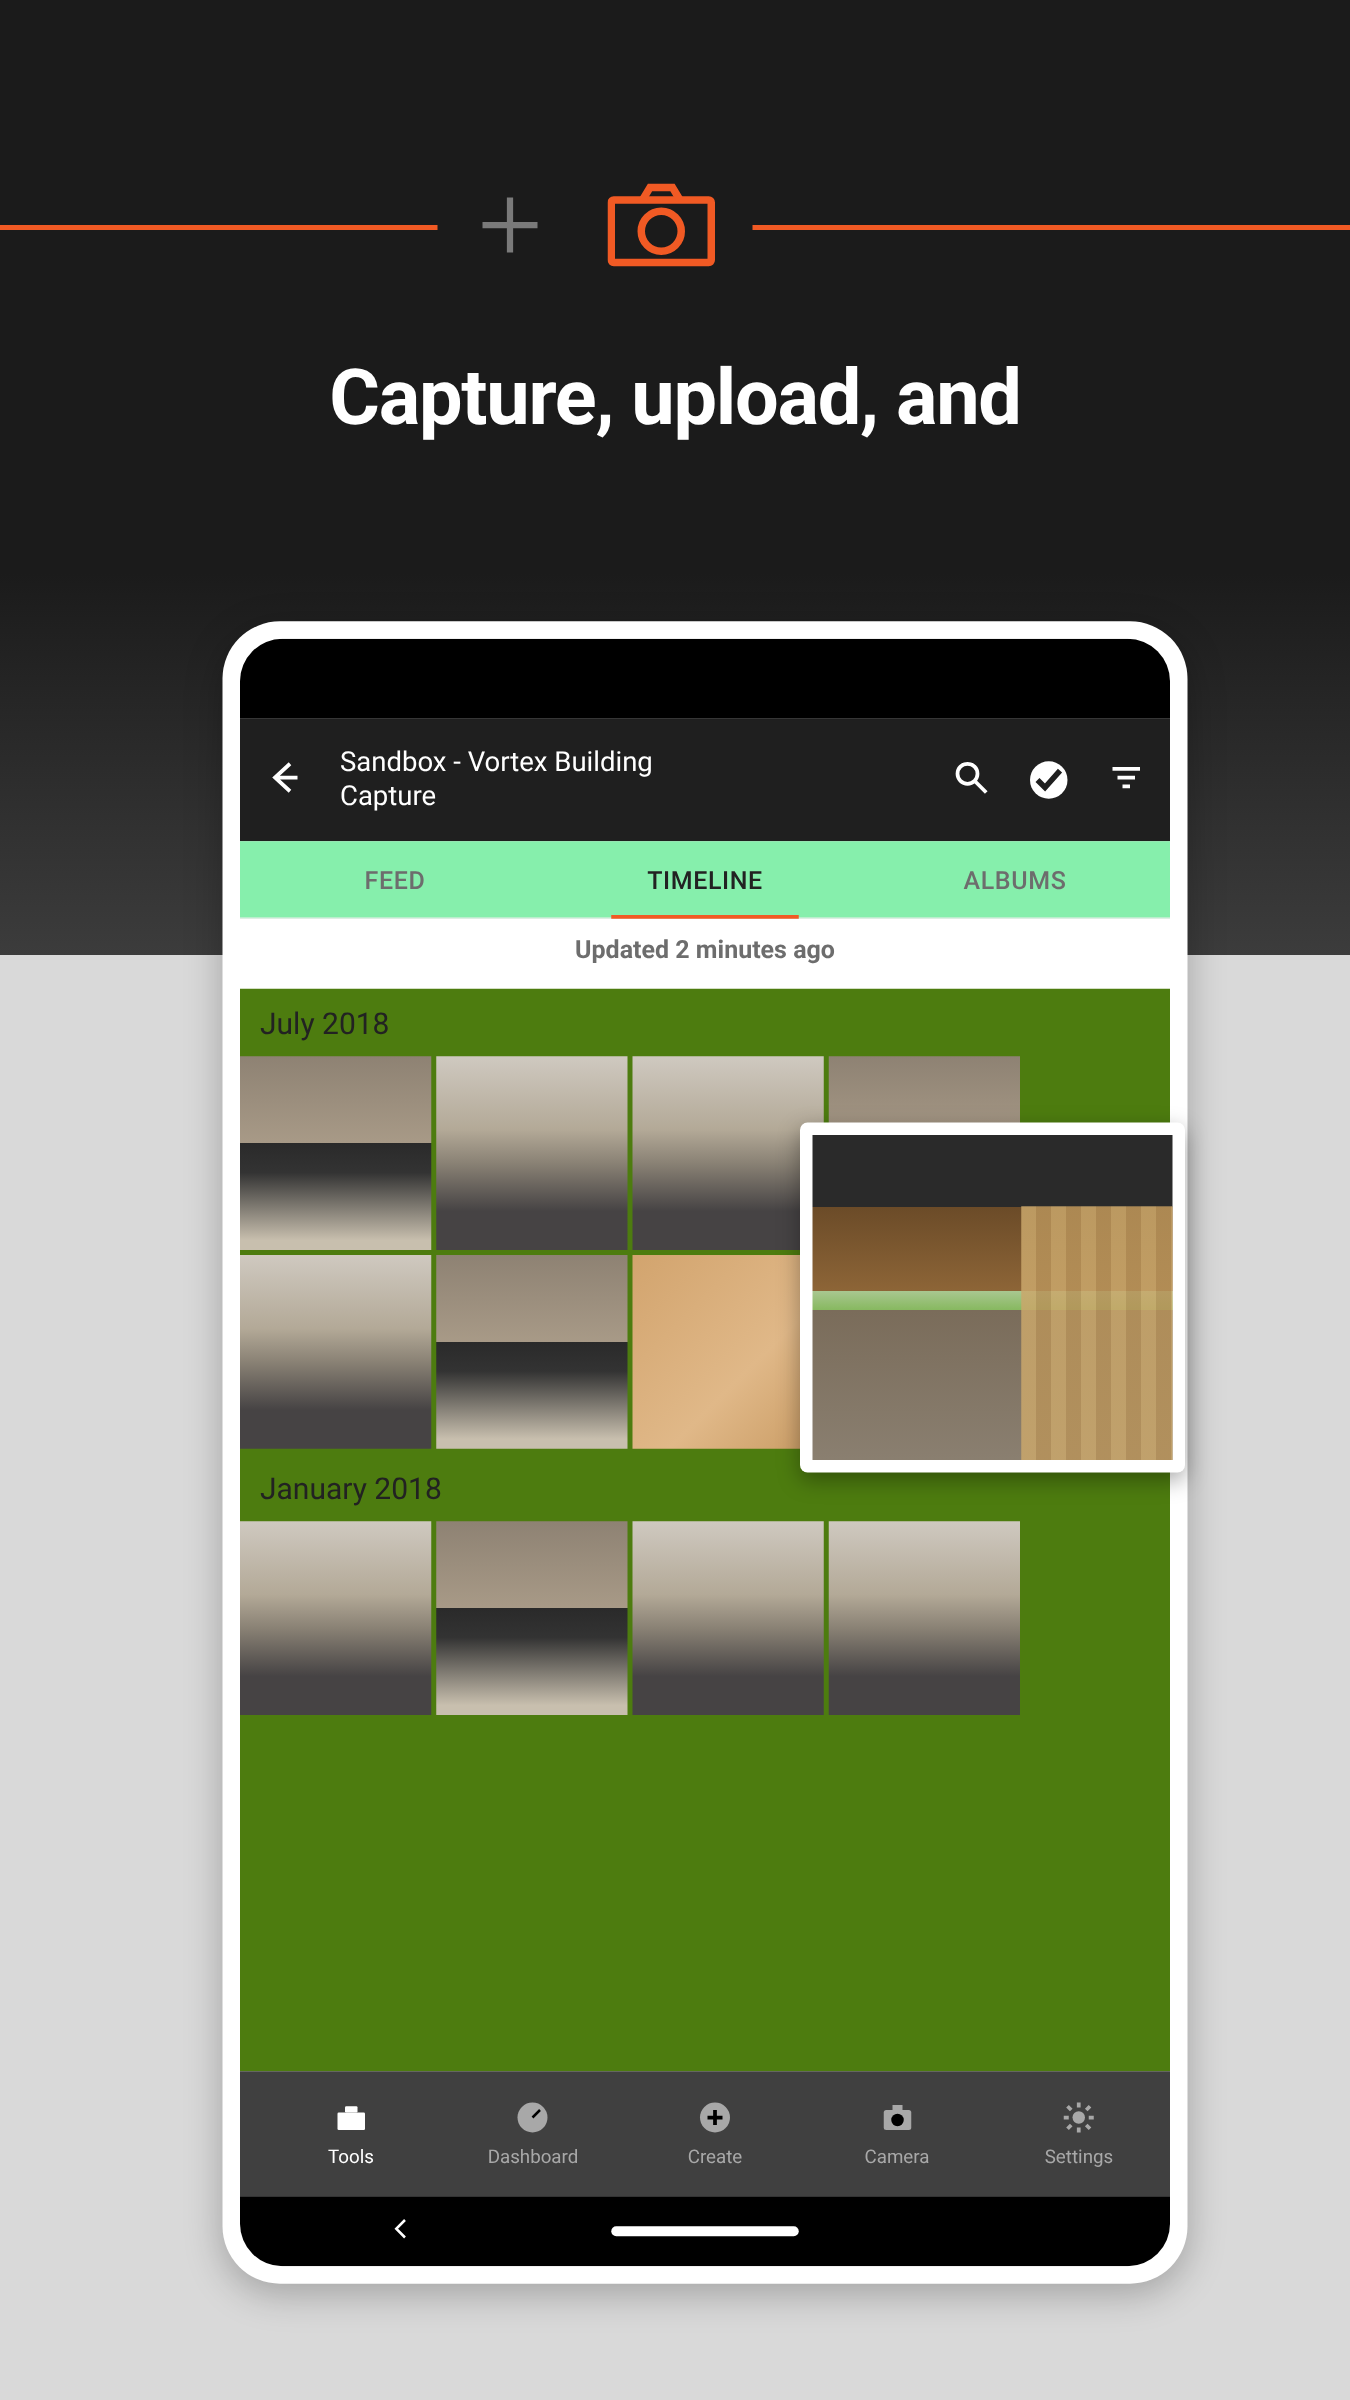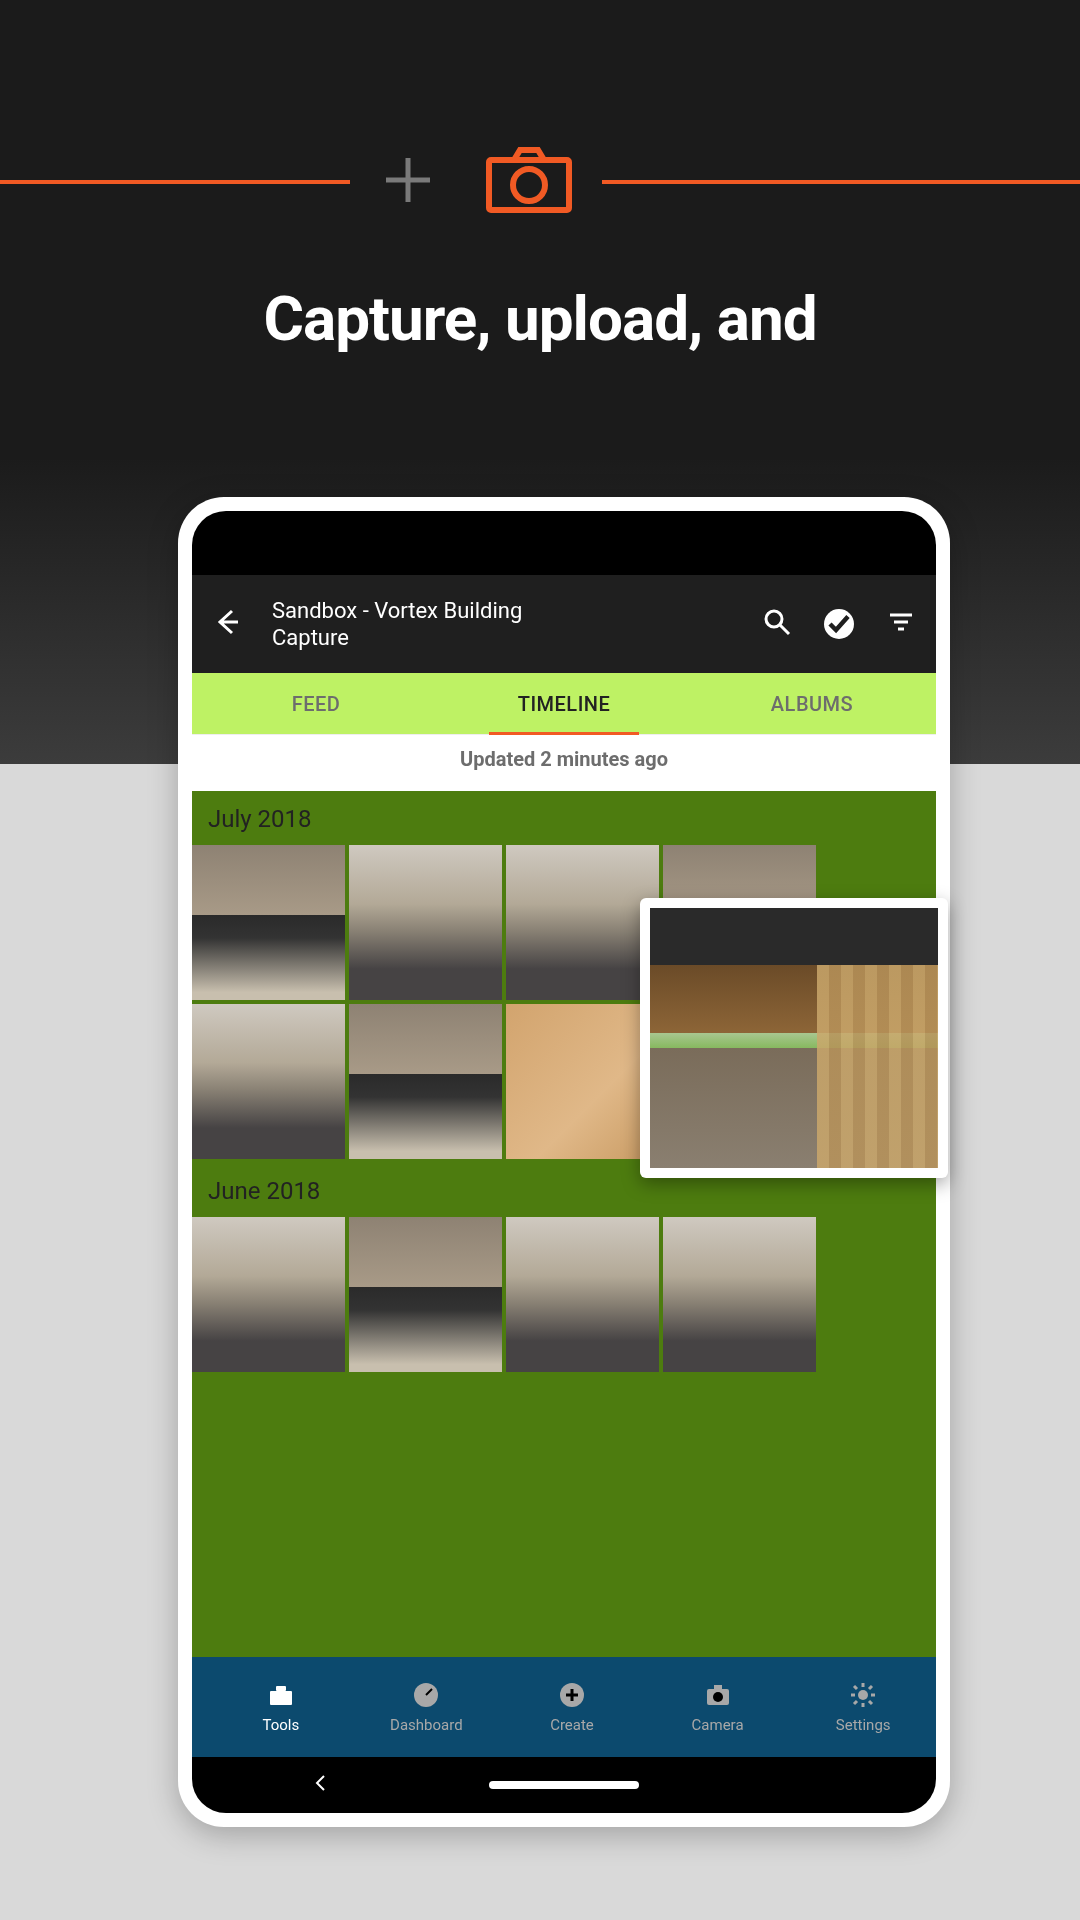--- a/index.html
+++ b/index.html
@@ -75,21 +75,21 @@
   .title-line1 { font-size: 22px; }
   .title-line2 { font-size: 22px; }
   .appbar-icons { display:flex; align-items:center; gap: 32px; }
   .appbar-icons svg { width:30px; height:30px; }
   .check-circle { width:30px; height:30px; border-radius:50%; background:#fff; display:flex; align-items:center; justify-content:center; }
 
   .tab-row {
     height: 62px;
     display:flex;
     border-bottom: 1px solid #eee;
-    background:#bef264;
+    background:#86efac;
   }
   .tab { flex:1; display:flex; align-items:center; justify-content:center; font-size:20px; color:#6d6d6d; font-weight:500; letter-spacing:.5px; position:relative; }
   .tab.active { color:#222;text-align:right; }
   .tab.active::after { content:''; position:absolute; bottom:-1px; left:50%; transform:translateX(-50%); width:150px; height:3px; background:#f15a24; }
 
   .updated-row { text-align:center; color:#6d6d6d; font-size:20px; padding: 12px 0 20px; font-weight: bold; }
 
   .content { flex:1; overflow:hidden; background:#4d7c0f; }
   .section-title { font-size:24px; color:#222; padding: 14px 16px 12px; }
   .photo-grid { display:flex; flex-wrap:wrap; gap:4px; padding:0 0 4px 0; }
@@ -128,21 +128,21 @@
     content:'';
     position:absolute;
     left:58%; top:22%; bottom:0; right:0;
     background: repeating-linear-gradient(90deg,#caa76b 0 12px,#b8935a 12px 24px);
     opacity:.85;
   }
 
   
   .bottom-nav {
     height: 100px;
-    background:#0c4a6e;
+    background:#404040;
     display:flex;
     color:#a8a8a8;
     padding-left:16px;
   }
   .nav-item { flex:1; display:flex; flex-direction:column; align-items:center; justify-content:center; gap:4px; font-size:14px; }
   .nav-item.active { color:#fff; }
   .nav-item svg { width:28px; height:28px; }
   .nav-label { font-size:15px; }
 
   .sys-nav {
@@ -240,21 +240,21 @@
         <div class="thumb th-office"></div>
         <div class="thumb th-office2"></div>
         <div class="thumb th-office2"></div>
         <div class="thumb th-office"></div>
         <div class="thumb th-office2"></div>
         <div class="thumb th-office"></div>
         <div class="thumb th-whiteboard"></div>
         <div class="thumb th-office2"></div>
       </div>
 
-      <div class="section-title">June 2018</div>
+      <div class="section-title">January 2018</div>
       <div class="photo-grid grid-june">
         <div class="thumb th-office2"></div>
         <div class="thumb th-office"></div>
         <div class="thumb th-office2"></div>
         <div class="thumb th-office2"></div>
       </div>
 
     </div>
 
     <div class="bottom-nav">

